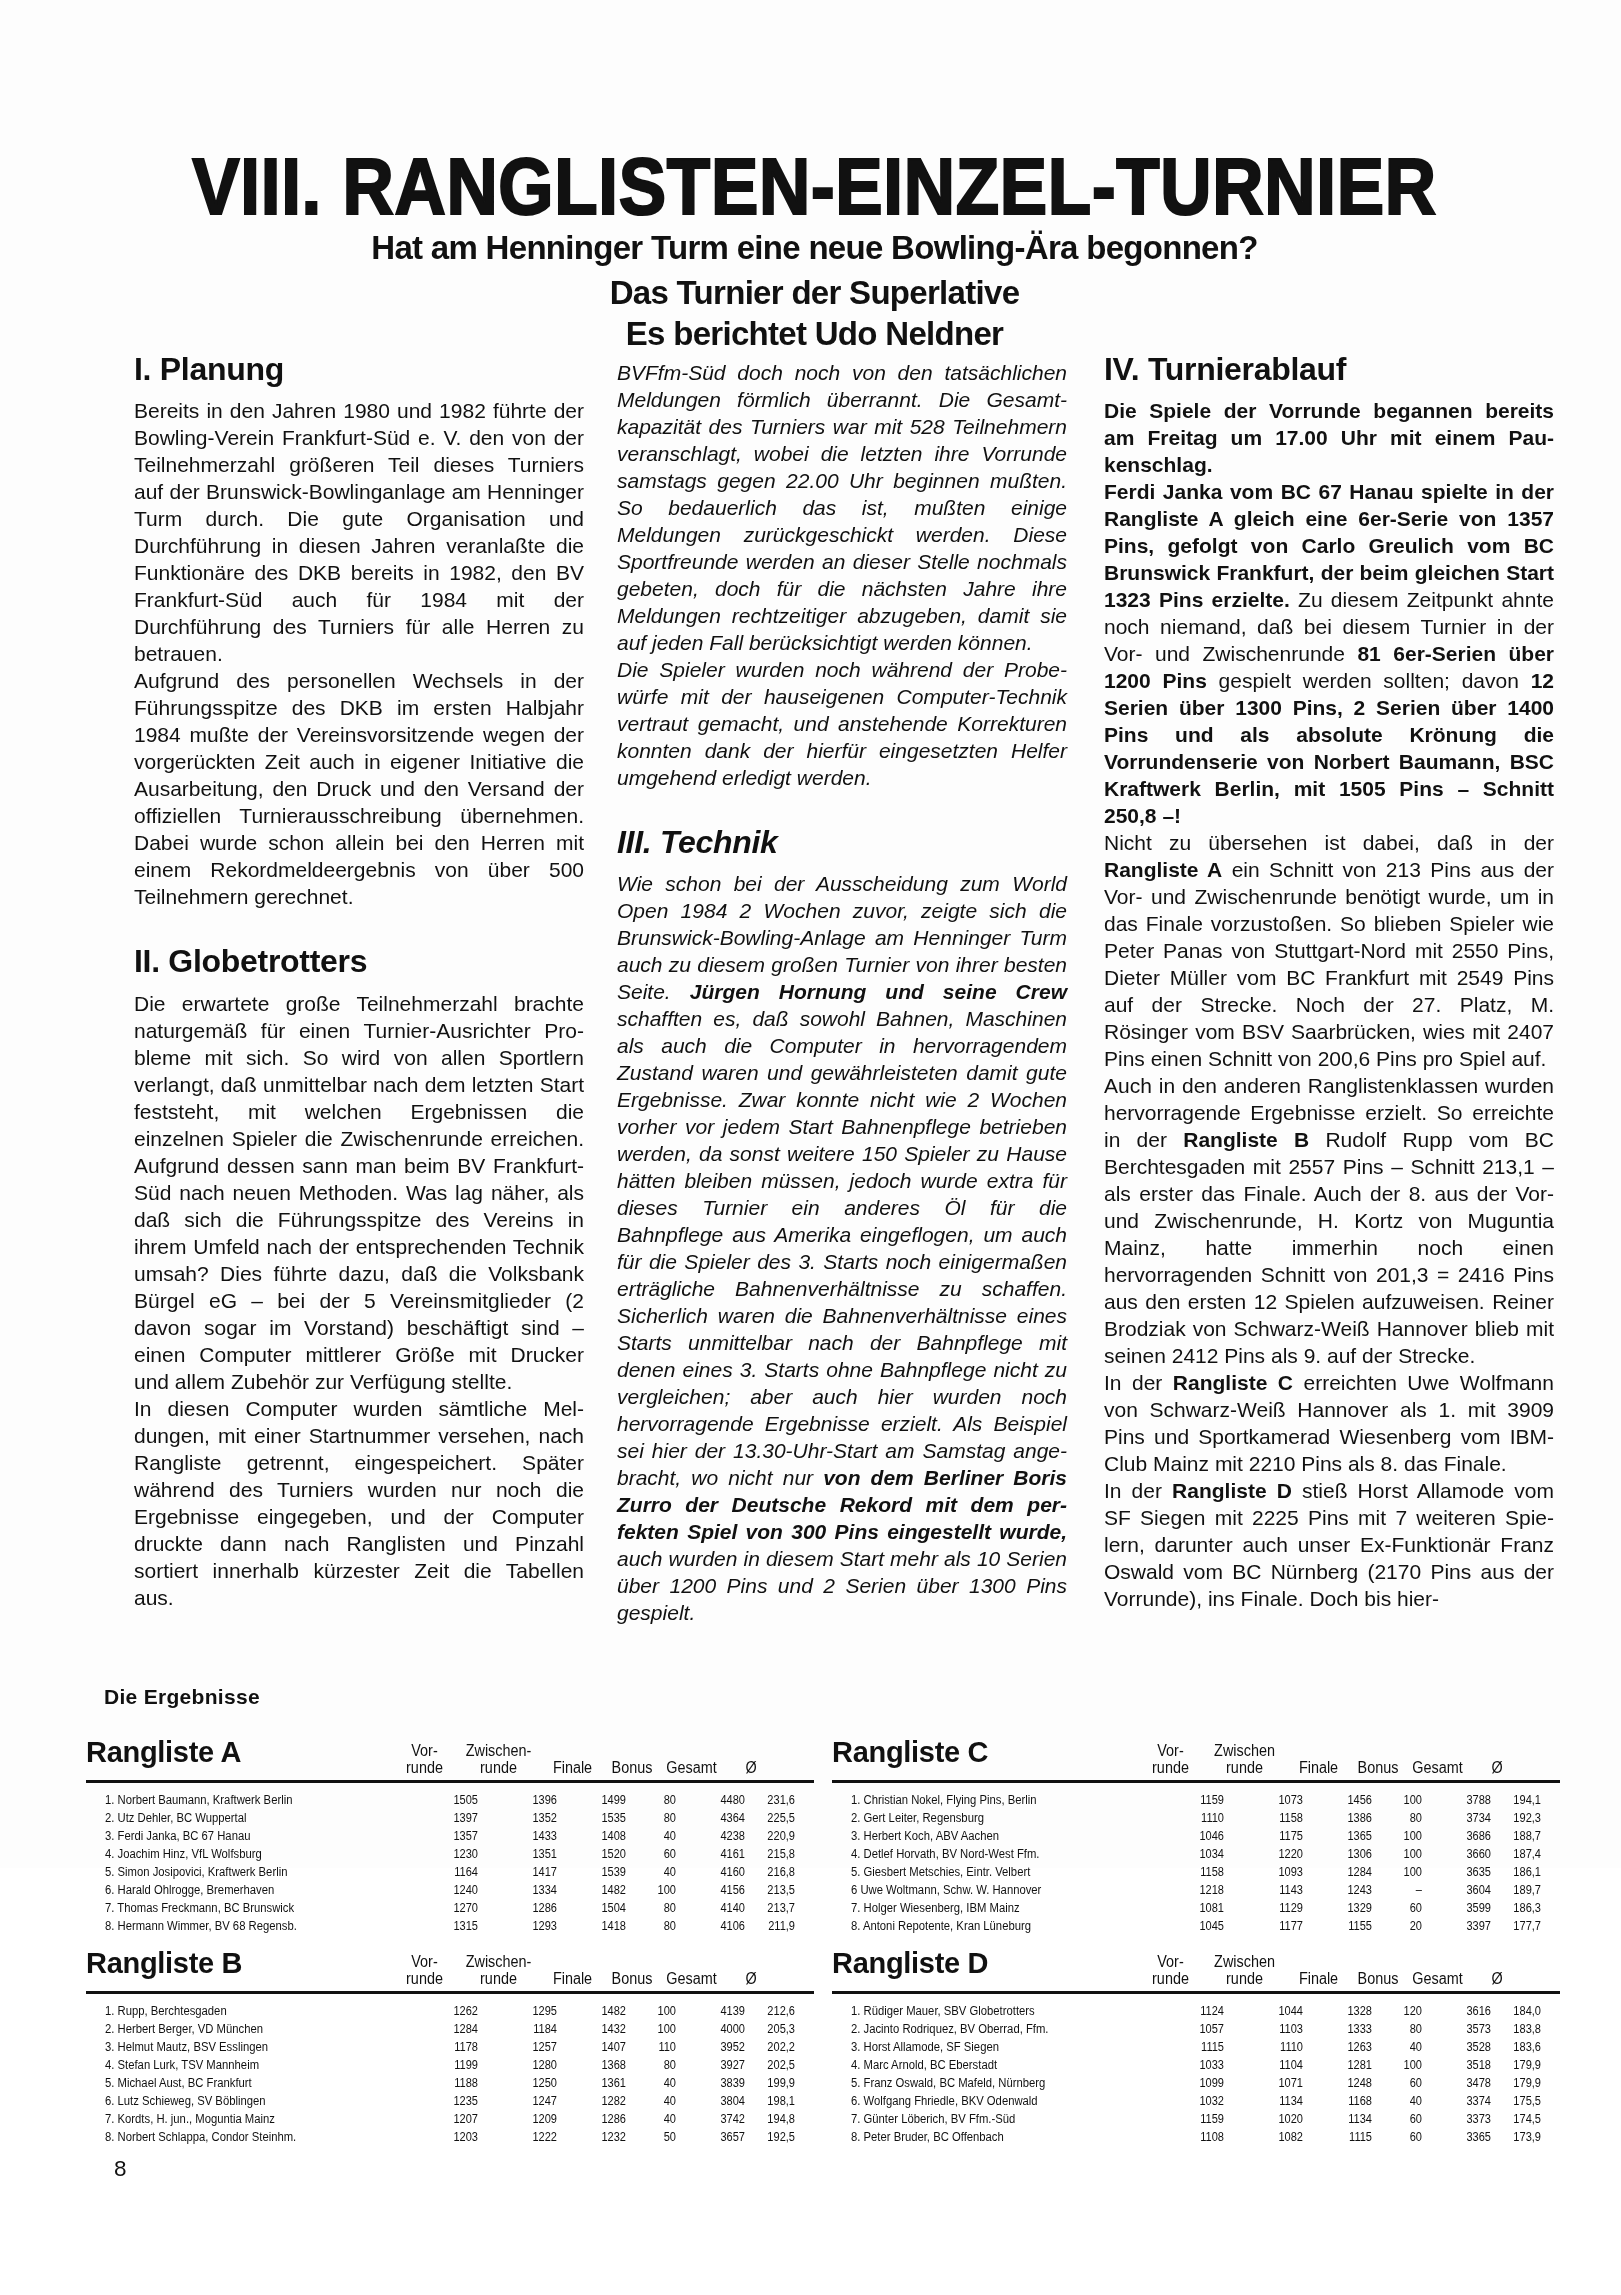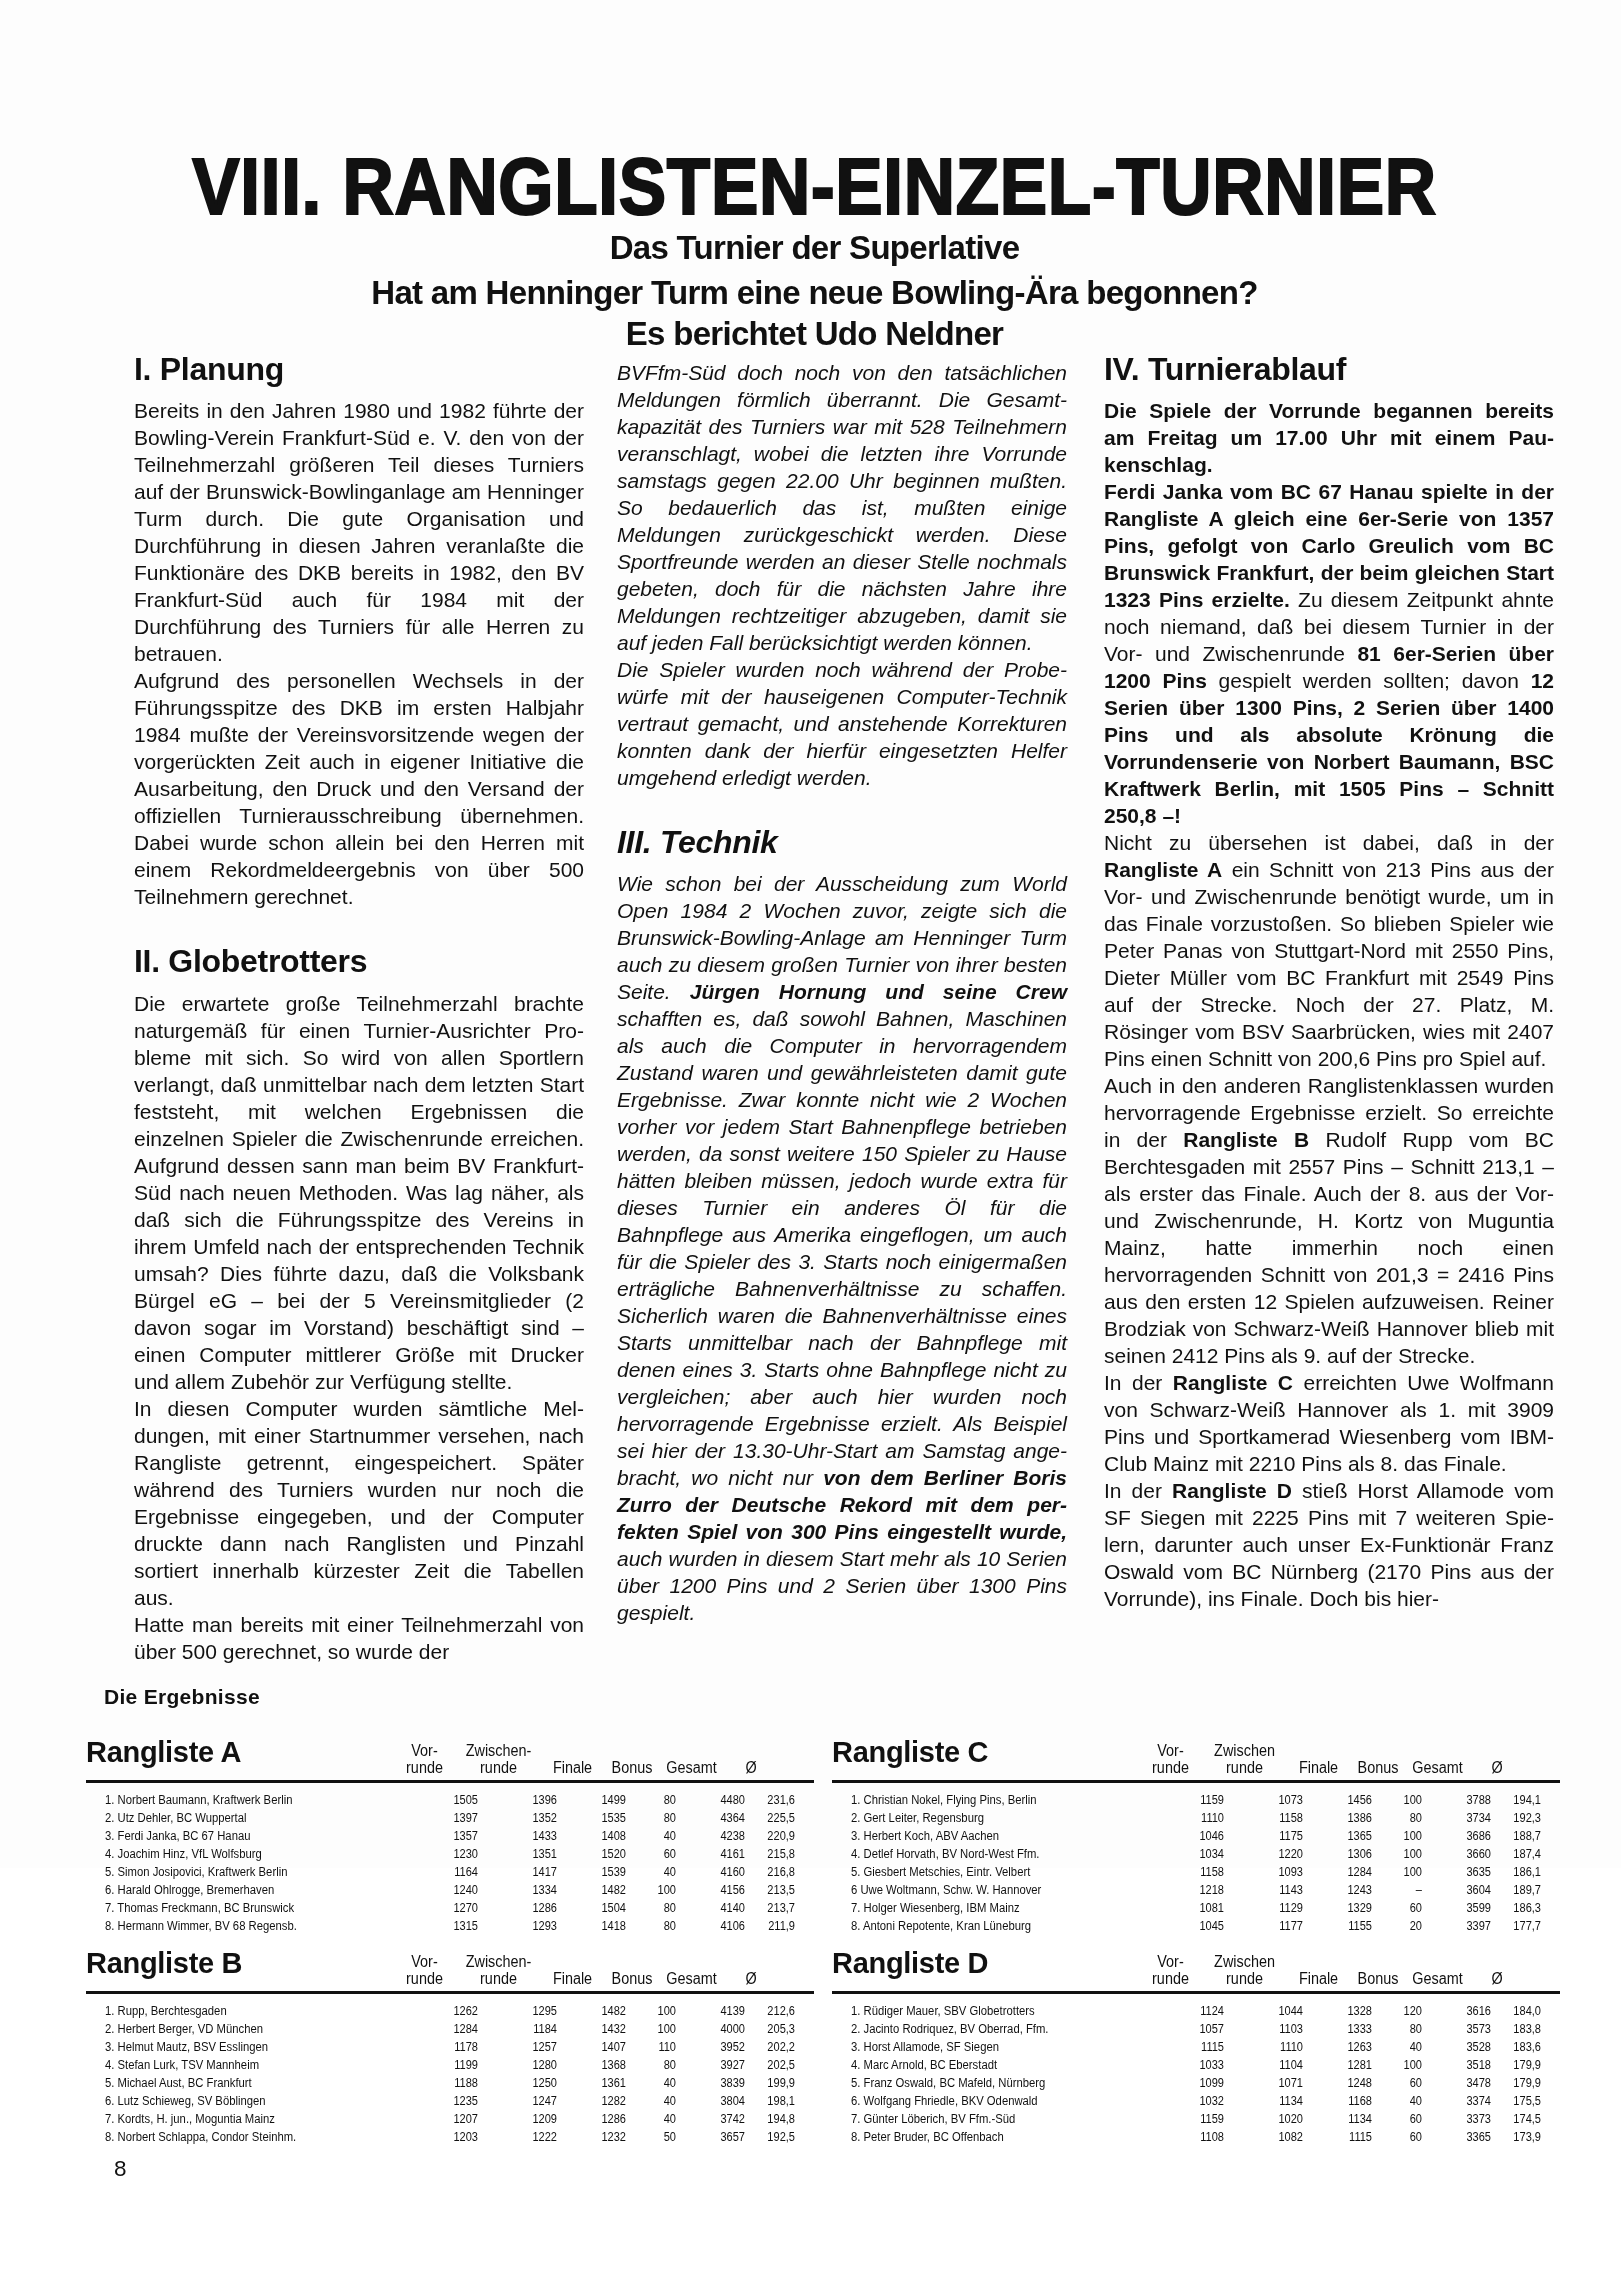--- a/index.html
+++ b/index.html
@@ -46,34 +46,33 @@
 
   .pageno { position: absolute; left: 114px; top: 2156px; font-size: 22.5px; }
 </style>
 </head>
 <body>
 
 <div class="page">
 
   <div class="masthead">
     <h1 class="title">VIII. RANGLISTEN-EINZEL-TURNIER</h1>
+    <p class="subtitle">Hat am Henninger Turm eine neue Bowling-Ära begonnen?</p>
     <p class="subtitle">Das Turnier der Superlative</p>
-    <p class="subtitle">Hat am Henninger Turm eine neue Bowling-Ära begonnen?</p>
     <p class="byline">Es berichtet Udo Neldner</p>
   </div>
 
   <div class="col col1">
     <h2>I. Planung</h2>
     <p>Bereits in den Jahren 1980 und 1982 führte der Bowling-Verein Frankfurt-Süd e. V. den von der Teilnehmerzahl größeren Teil dieses Turniers auf der Brunswick-Bowlinganlage am Henninger Turm durch. Die gute Organi­sation und Durchführung in diesen Jahren veranlaßte die Funktionäre des DKB bereits in 1982, den BV Frankfurt-Süd auch für 1984 mit der Durchführung des Turniers für alle Herren zu betrauen.</p>
     <p>Aufgrund des personellen Wechsels in der Führungsspitze des DKB im ersten Halbjahr 1984 mußte der Vereinsvorsitzende wegen der vorgerückten Zeit auch in eigener Initiati­ve die Ausarbeitung, den Druck und den Ver­sand der offiziellen Turnierausschreibung übernehmen. Dabei wurde schon allein bei den Herren mit einem Rekordmeldeergebnis von über 500 Teilnehmern gerechnet.</p>
     <div class="gap"></div>
     <h2>II. Globetrotters</h2>
     <p>Die erwartete große Teilnehmerzahl brachte naturgemäß für einen Turnier-Ausrichter Pro­bleme mit sich. So wird von allen Sportlern verlangt, daß unmittelbar nach dem letzten Start feststeht, mit welchen Ergebnissen die einzelnen Spieler die Zwischenrunde errei­chen. Aufgrund dessen sann man beim BV Frankfurt-Süd nach neuen Methoden. Was lag näher, als daß sich die Führungsspitze des Vereins in ihrem Umfeld nach der ent­sprechenden Technik umsah? Dies führte dazu, daß die Volksbank Bürgel eG – bei der 5 Vereinsmitglieder (2 davon sogar im Vor­stand) beschäftigt sind – einen Computer mittlerer Größe mit Drucker und allem Zube­hör zur Verfügung stellte.</p>
     <p>In diesen Computer wurden sämtliche Mel­dungen, mit einer Startnummer versehen, nach Rangliste getrennt, eingespeichert. Später während des Turniers wurden nur noch die Ergebnisse eingegeben, und der Computer druckte dann nach Ranglisten und Pinzahl sortiert innerhalb kürzester Zeit die Tabellen aus.</p>
-    <p>Hatte man bereits mit einer Teilnehmerzahl von über 500 gerechnet, so wurde der</p>
   </div>
 
   <div class="col col2">
     <p>BVFfm-Süd doch noch von den tatsächlichen Meldungen förmlich überrannt. Die Gesamt­kapazität des Turniers war mit 528 Teilneh­mern veranschlagt, wobei die letzten ihre Vorrunde samstags gegen 22.00 Uhr begin­nen mußten. So bedauerlich das ist, mußten einige Meldungen zurückgeschickt werden. Diese Sportfreunde werden an dieser Stelle nochmals gebeten, doch für die nächsten Jahre ihre Meldungen rechtzeitiger abzuge­ben, damit sie auf jeden Fall berücksichtigt werden können.</p>
     <p>Die Spieler wurden noch während der Probe­würfe mit der hauseigenen Computer-Tech­nik vertraut gemacht, und anstehende Kor­rekturen konnten dank der hierfür eingesetz­ten Helfer umgehend erledigt werden.</p>
     <div class="gap"></div>
     <h2>III. Technik</h2>
     <p><span>Wie schon bei der Ausscheidung zum World Open 1984 2 Wochen zuvor, zeigte sich die Brunswick-Bowling-Anlage am Henninger Turm auch zu diesem großen Turnier von ih­rer besten Seite. </span><span class="b">Jürgen Hornung und sei­ne Crew</span><span> schafften es, daß sowohl Bahnen, Maschinen als auch die Computer in hervor­ragendem Zustand waren und gewährleiste­ten damit gute Ergebnisse. Zwar konnte nicht wie 2 Wochen vorher vor jedem Start Bah­nenpflege betrieben werden, da sonst weite­re 150 Spieler zu Hause hätten bleiben müs­sen, jedoch wurde extra für dieses Turnier ein anderes Öl für die Bahnpflege aus Amerika eingeflogen, um auch für die Spieler des 3. Starts noch einigermaßen erträgliche Bah­nenverhältnisse zu schaffen. Sicherlich wa­ren die Bahnenverhältnisse eines Starts un­mittelbar nach der Bahnpflege mit denen ei­nes 3. Starts ohne Bahnpflege nicht zu ver­gleichen; aber auch hier wurden noch hervor­ragende Ergebnisse erzielt. Als Beispiel sei hier der 13.30-Uhr-Start am Samstag ange­bracht, wo nicht nur </span><span class="b">von dem Berliner Boris Zurro der Deutsche Rekord mit dem per­fekten Spiel von 300 Pins eingestellt wur­de,</span><span> auch wurden in diesem Start mehr als 10 Serien über 1200 Pins und 2 Serien über 1300 Pins gespielt.</span></p>
   </div>
 

